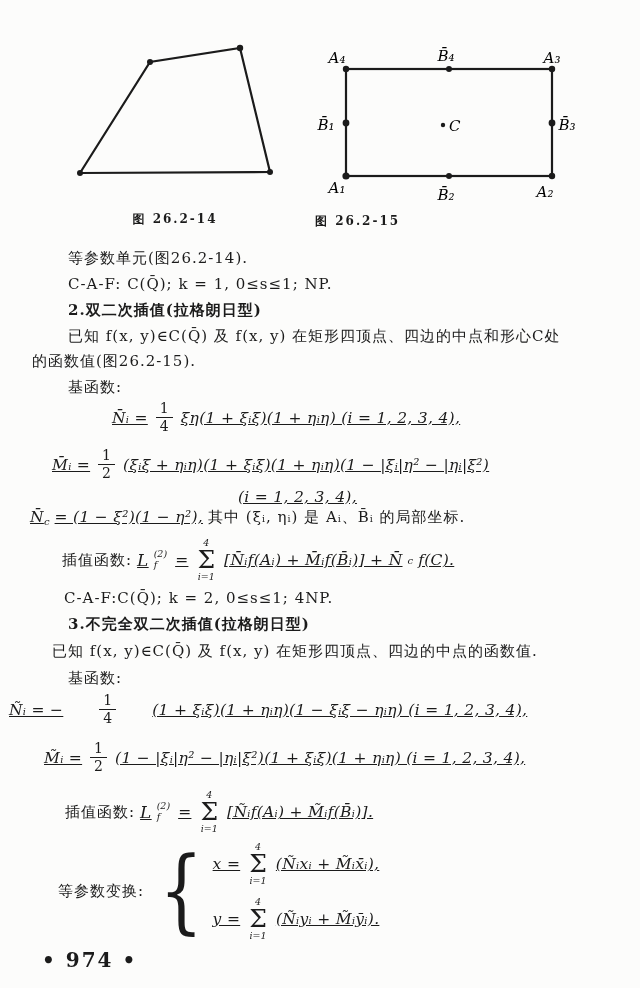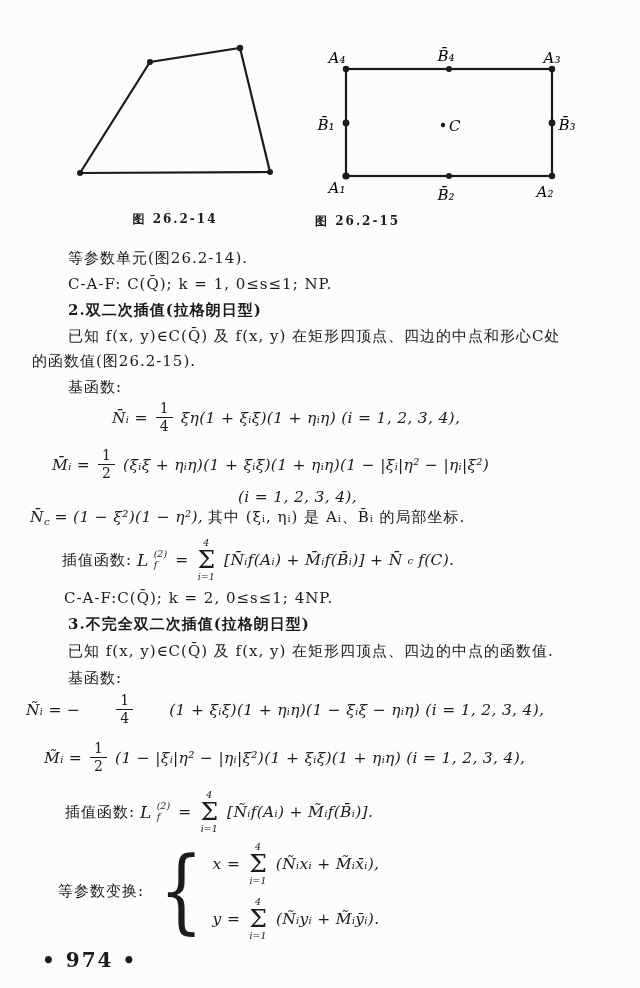--- a/index.html
+++ b/index.html
@@ -7,21 +7,21 @@
     position:relative;
     width:640px;height:988px;
     background:#fcfcfb;
     color:#1b1b1b;
     font-family:"DejaVu Serif","Liberation Serif",serif;
     overflow:hidden;
   }
   .abs{position:absolute;white-space:nowrap;}
   .cjk{font-size:15px;letter-spacing:1px;text-align:right;}
   .bold{font-weight:bold;}
-  .math{font-style:italic;font-size:15.5px;letter-spacing:0.3px;}
+  .math{font-style:italic;font-size:15.5px;letter-spacing:0.3px;text-decoration:underline;}
   .caption{font-size:12px;font-weight:bold;letter-spacing:2px;}
   .formula{display:flex;align-items:center;gap:5px;}
   .frac{display:inline-flex;flex-direction:column;align-items:center;font-style:normal;margin:0 3px;}
   .frac .num{display:block;border-bottom:1.4px solid #1b1b1b;padding:0 4px 1px;font-size:14px;line-height:1.15;}
   .frac .den{display:block;font-size:14px;line-height:1.25;}
   .sum{display:inline-flex;flex-direction:column;align-items:center;margin:0 4px;font-style:normal;}
   .sum .lim{font-size:9.5px;line-height:1.1;font-style:italic;}
   .sum .sigma{font-size:25px;line-height:0.95;font-style:normal;}
   .lstack{display:inline-flex;flex-direction:column;align-items:flex-start;margin:0 3px 0 0;}
   .lstack .lsup,.lstack .lsub{font-size:9.5px;line-height:1.15;font-style:italic;}
@@ -123,24 +123,24 @@
         <span class="sigma">Σ</span>
         <span class="lim">i=1</span>
       </span>
     <span class="math">[N̄ᵢf(Aᵢ) + M̄ᵢf(B̄ᵢ)] + N̄</span>
       <span class="subc">c</span>
       <span class="math">f(C).</span>
   </div>
 
   <div class="abs cjk" style="left:64px;top:589px;">C-A-F:C(Q̄);  k = 2,  0≤s≤1;  4NP.</div>
   <div class="abs cjk bold" style="left:68px;top:615px;">3.不完全双二次插值(拉格朗日型)</div>
-  <div class="abs cjk" style="left:68px;top:642px;">已知 f(x, y)∈C(Q̄) 及 f(x, y) 在矩形四顶点、四边的中点的函数值.</div>
+  <div class="abs cjk" style="left:52px;top:642px;">已知 f(x, y)∈C(Q̄) 及 f(x, y) 在矩形四顶点、四边的中点的函数值.</div>
   <div class="abs cjk" style="left:68px;top:669px;">基函数:</div>
 
-  <div class="abs formula" style="left:26px;top:692px;gap:33px;">
+  <div class="abs formula" style="left:9px;top:692px;gap:33px;">
     <span class="math">Ñᵢ = −</span>
     <span class="frac">
         <span class="num">1</span>
         <span class="den">4</span>
       </span>
     <span class="math">(1 + ξᵢξ)(1 + ηᵢη)(1 − ξᵢξ − ηᵢη)  (i = 1, 2, 3, 4),</span>
   </div>
 
   <div class="abs formula" style="left:44px;top:740px;">
     <span class="math">M̃ᵢ =</span>

